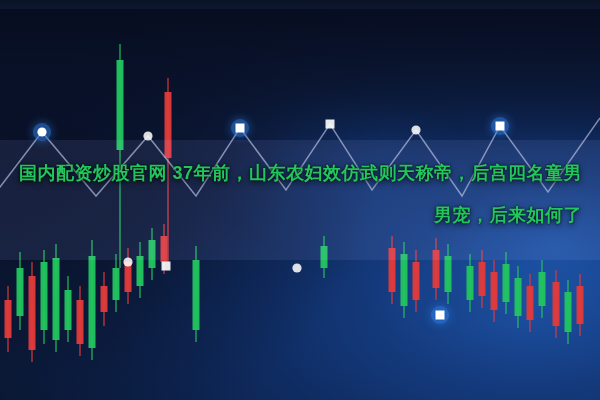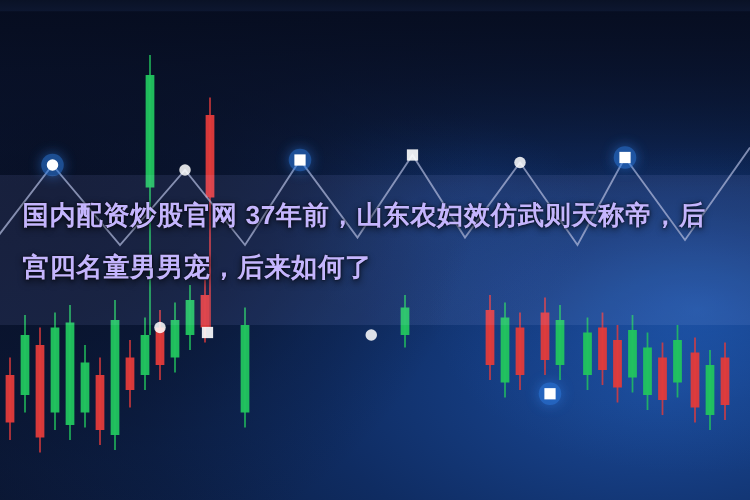--- a/index.html
+++ b/index.html
@@ -53,23 +53,23 @@
     position:absolute;left:0;right:0;top:140px;height:120px;
     background:rgba(120,124,190,0.13);
     mix-blend-mode:screen;
     pointer-events:none;
   }
 
   
   .headline{
     position:absolute;left:0;right:0;top:152px;
     padding:0 18px;
-    text-align:left;
-    color:#c4b5fd;
-    font-size:21px;
+    text-align:right;
+    color:#22c55e;
+    font-size:18px;
     font-weight:bold;
     line-height:42px;
     letter-spacing:0.5px;
     text-shadow:0 2px 6px rgba(0,0,0,0.78), 0 0 2px rgba(0,0,0,0.9);
     white-space:pre-line;
   }
 </style>
 </head>
 <body>
 

